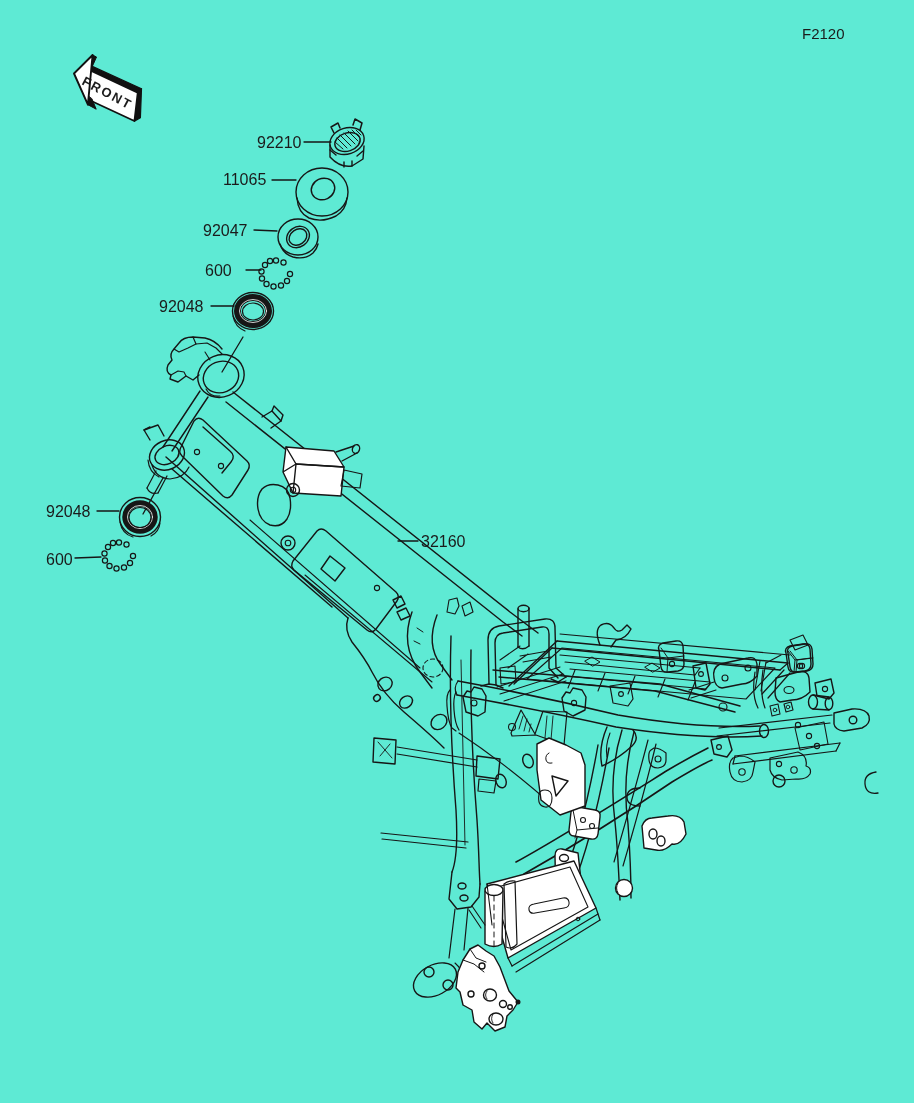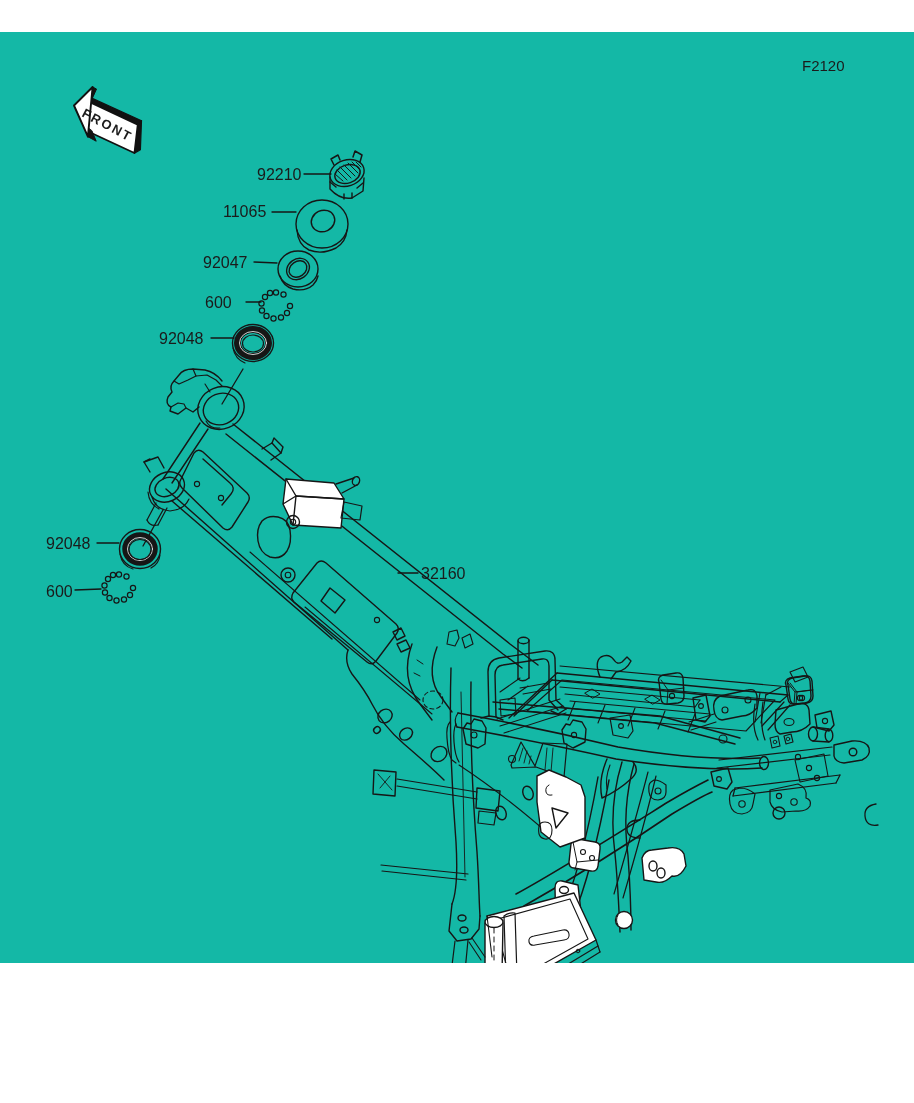--- a/index.html
+++ b/index.html
@@ -1,16 +1,16 @@
 <!DOCTYPE html>
 <html><head>
 <meta charset="utf-8">
 <style>
 html,body{margin:0;padding:0;background:#fff;}
-#page{position:relative;width:914px;height:931px;background:#14b8a6;overflow:hidden;margin-top:32px;}
+#page{position:relative;width:914px;height:1103px;background:#5eead4;overflow:hidden;}
 svg{position:absolute;top:0;left:0;}
 text{font-family:"Liberation Sans",sans-serif;fill:#1b1b1b;}
 .lbl{font-size:16px;}
 .sm{font-size:15px;}
 </style>
 </head>
 <body>
 <div id="page">
 <svg width="914" height="1103" viewBox="0 0 914 1103" fill="none" stroke="#161616" stroke-width="1.4" stroke-linecap="round" stroke-linejoin="round">
 

